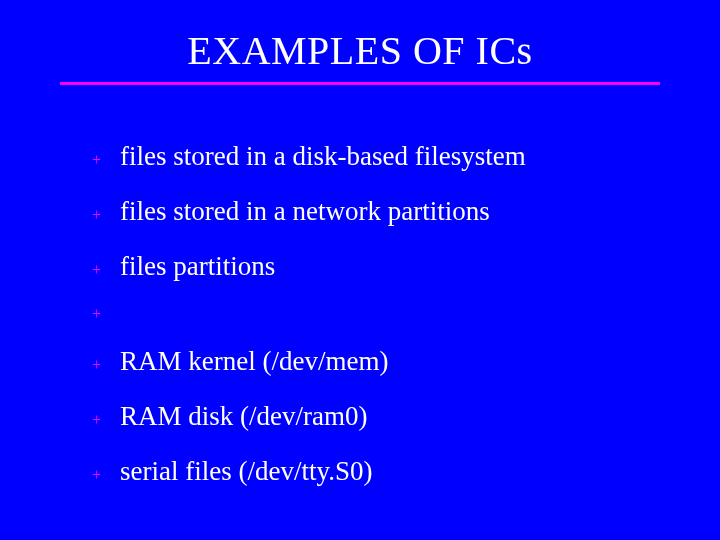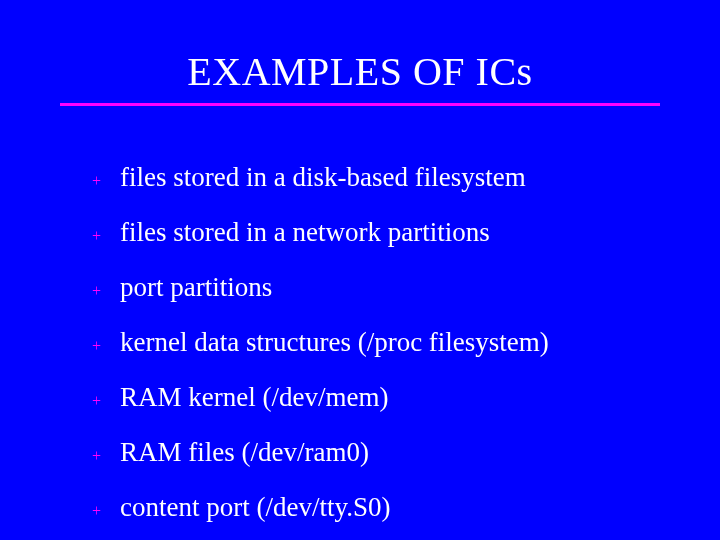--- a/index.html
+++ b/index.html
@@ -10,21 +10,21 @@
     background: #0000ff;
     overflow: hidden;
     font-family: "Times New Roman", Times, serif;
   }
   .slide {
     width: 720px;
     height: 540px;
     position: relative;
   }
   .title-area {
-    padding-top: 48px;
+    padding-top: 27px;
     text-align: center;
   }
   .title {
     color: #ffffff;
     font-size: 40px;
     font-weight: 400;
     letter-spacing: 0.5px;
     display: inline-block;
   }
   .rule {
@@ -73,38 +73,37 @@
       <span class="text">files stored in a disk-based filesystem</span>
     </div>
 
     <div class="item">
       <span class="bullet">+</span>
       <span class="text">files stored in a network partitions</span>
     </div>
 
     <div class="item">
       <span class="bullet">+</span>
-      <span class="text">port partitions</span>
+      <span class="text">files partitions</span>
     </div>
 
     <div class="item">
       <span class="bullet">+</span>
-      <span class="text">kernel data structures (/proc filesystem)</span>
     </div>
 
     <div class="item">
       <span class="bullet">+</span>
       <span class="text">RAM kernel (/dev/mem)</span>
     </div>
 
     <div class="item">
       <span class="bullet">+</span>
-      <span class="text">RAM files (/dev/ram0)</span>
+      <span class="text">RAM disk (/dev/ram0)</span>
     </div>
 
     <div class="item">
       <span class="bullet">+</span>
-      <span class="text">content port (/dev/tty.S0)</span>
+      <span class="text">serial files (/dev/tty.S0)</span>
     </div>
 
   </div>
 
 </div>
 
 </body></html>

